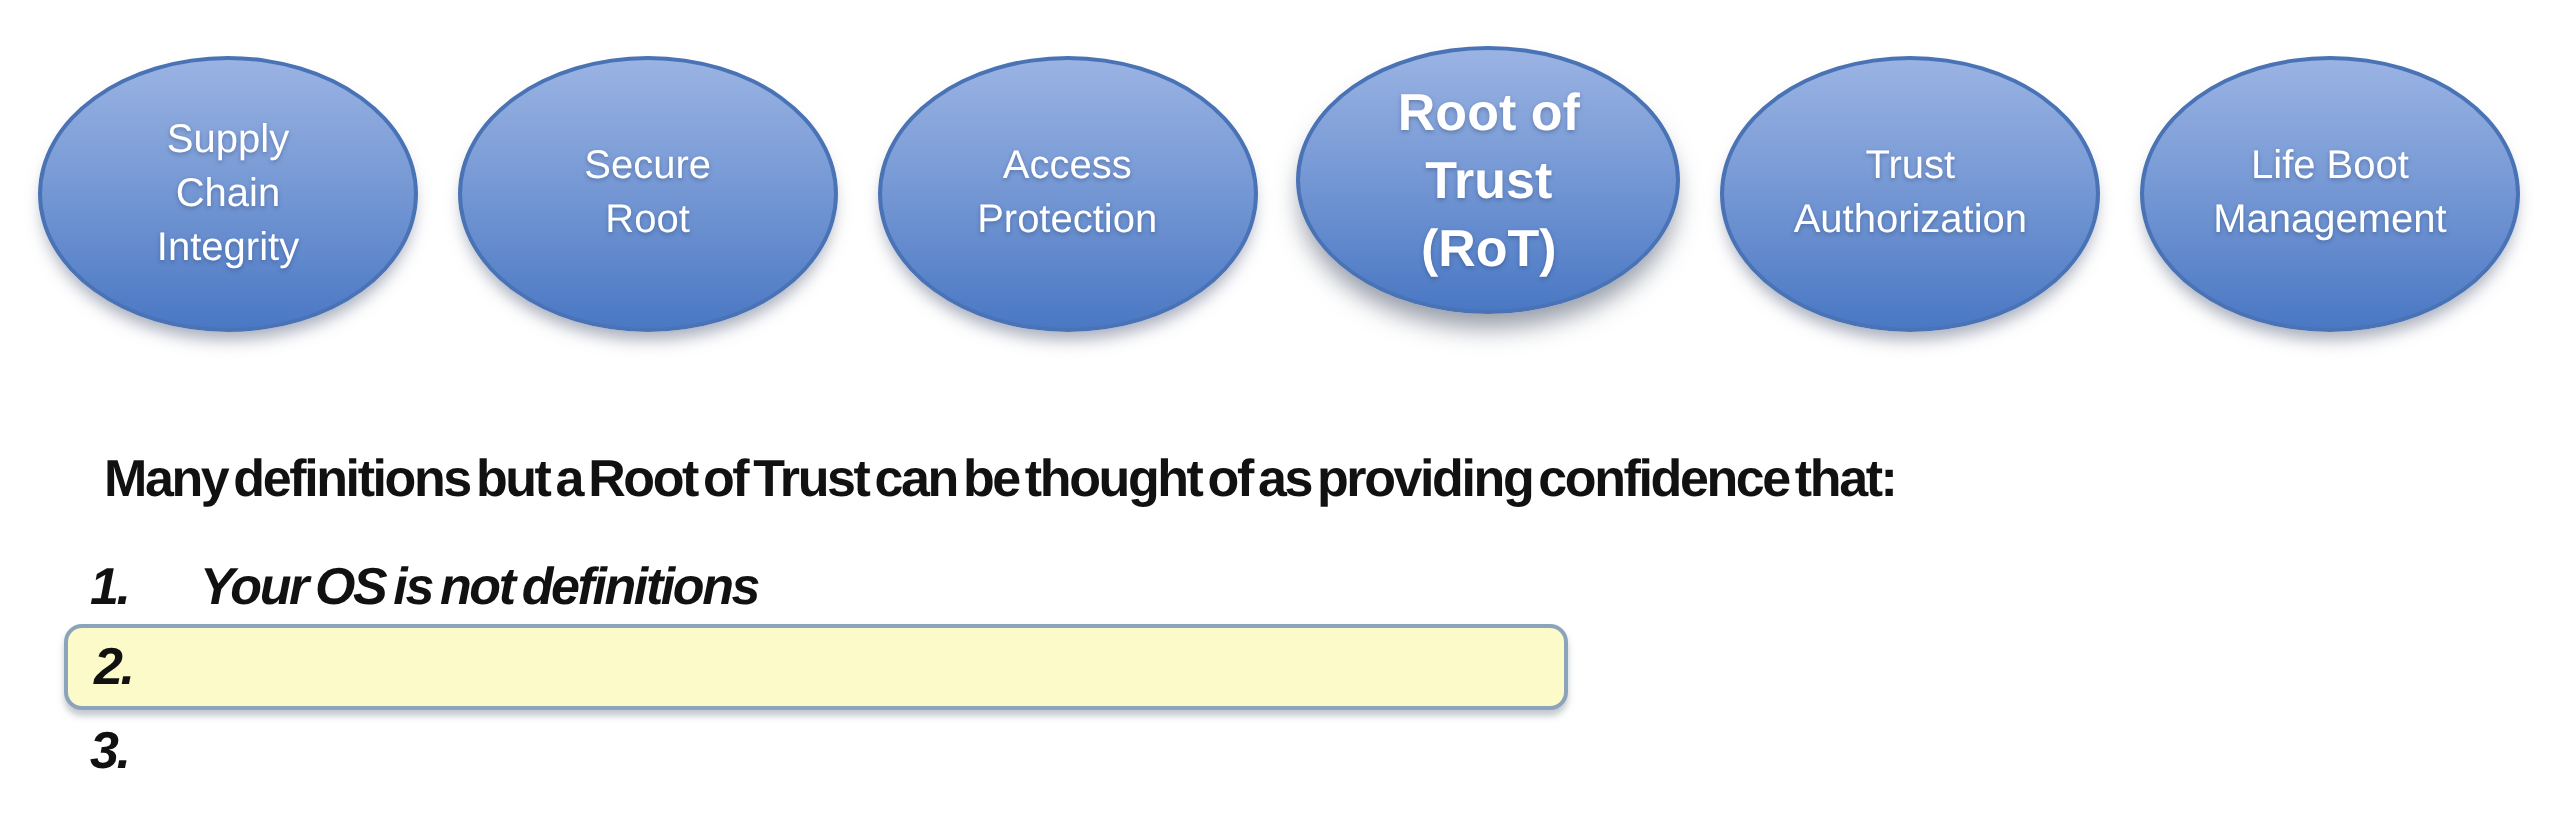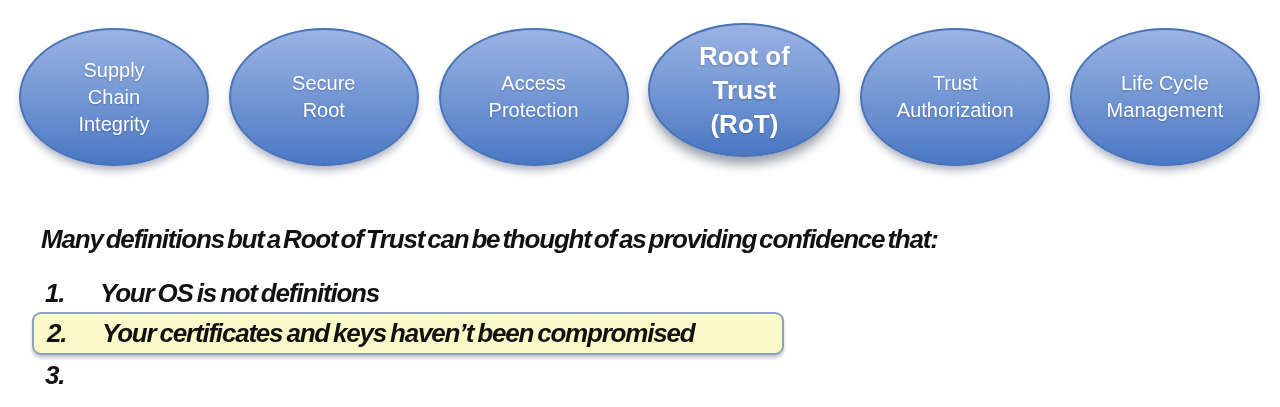--- a/index.html
+++ b/index.html
@@ -34,22 +34,22 @@
     text-shadow:0 1px 2px rgba(30,50,90,.35);
   }
   .ellipse .lbl{white-space:pre-line;max-width:172px;}
   .ellipse.rot{
     width:192px;height:134px;margin-top:-5px;
     font-size:26px;font-weight:bold;line-height:34px;
     box-shadow:0 9px 12px -2px rgba(80,90,110,.6);
   }
   
   .heading{
-    position:absolute;left:41px;top:224px;
-    font-size:26px;font-weight:bold;font-style:italic;
+    position:absolute;left:52px;top:224px;
+    font-size:26px;font-weight:bold;
     letter-spacing:-1.2px;word-spacing:-3px;
     color:var(--text,#111111);
     white-space:nowrap;
     text-align:center;
   }
   .list-item{
     position:absolute;left:45px;
     display:flex;align-items:baseline;
     font-size:26px;font-weight:bold;font-style:italic;
     letter-spacing:-1.2px;word-spacing:-2px;
@@ -98,34 +98,33 @@
     <div class="ellipse rot">
       <span class="lbl">Root of
 Trust
 (RoT)</span>
     </div>
     <div class="ellipse">
       <span class="lbl">Trust
 Authorization</span>
     </div>
     <div class="ellipse">
-      <span class="lbl">Life Cycle
+      <span class="lbl">Life Boot
 Management</span>
     </div>
   </div>
 
   <div class="heading">Many definitions but a Root of Trust can be thought of as providing confidence that:</div>
 
   <div class="list-item item-1">
     <span class="num">1.</span>
     <span class="txt">Your OS is not definitions</span>
   </div>
 
   <div class="highlight-box">
     <span class="num">2.</span>
-    <span class="txt">Your certificates and keys haven’t been compromised</span>
   </div>
 
   <div class="list-item item-3">
     <span class="num">3.</span>
   </div>
 
 </div>
 
 </body></html>

